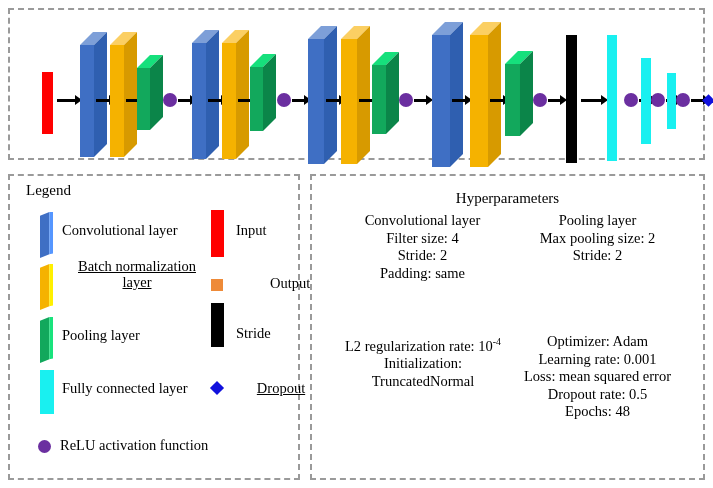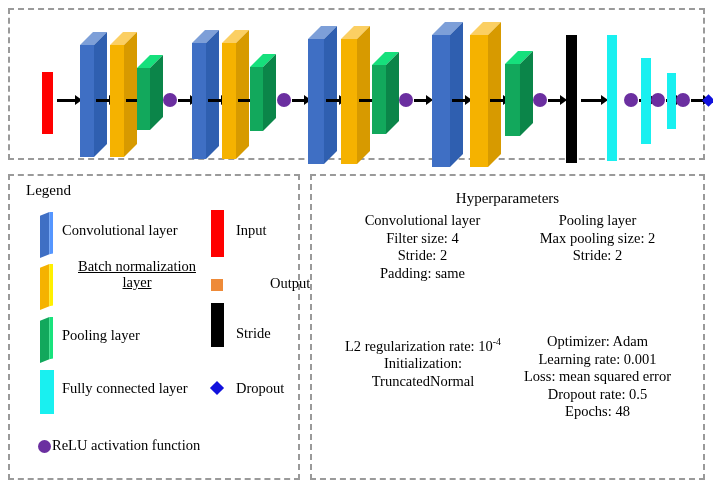--- a/index.html
+++ b/index.html
@@ -211,33 +211,33 @@
     <div class="lg-slab" style="left: 40px; top: 317px; width: 13px; height: 46px;">
       <div class="f" style="background: rgb(18, 168, 92); clip-path: polygon(0% 8%, 72% 0%, 72% 92%, 0% 100%);"></div>
       <div class="t" style="background: rgb(18, 168, 92); filter: brightness(1.35); clip-path: polygon(72% 0%, 100% 0%, 100% 90%, 72% 92%);"></div>
     </div>
     <div class="lg-label" style="left: 62px; top: 327px; width: 150px; text-align: left;">Pooling layer</div>
     <div class="lg-item"></div>
     <div style="position: absolute; left: 40px; top: 370px; width: 14px; height: 44px; background: rgb(25, 240, 240);"></div>
     <div class="lg-label" style="left: 62px; top: 380px; width: 170px; text-align: left;">Fully connected layer</div>
     <div class="lg-item"></div>
     <div style="position: absolute; left: 38px; top: 440px; width: 13px; height: 13px; border-radius: 50%; background: rgb(107, 47, 160);"></div>
-    <div class="lg-label" style="left: 52px; top: 437px; width: 220px; text-align: left;">ReLU activation function</div>
+    <div class="lg-label" style="left: 60px; top: 437px; width: 220px; text-align: left;">ReLU activation function</div>
     <div class="lg-item"></div>
     <div style="position: absolute; left: 211px; top: 210px; width: 13px; height: 47px; background: rgb(255, 0, 0);"></div>
     <div class="lg-label" style="left: 236px; top: 222px; width: 90px; text-align: left;">Input</div>
     <div class="lg-item"></div>
     <div style="position: absolute; left: 211px; top: 279px; width: 12px; height: 12px; background: rgb(238, 138, 56);"></div>
     <div class="lg-label" style="left: 232px; top: 275px; width: 90px; text-align: left; margin-left: 38px;">Output</div>
     <div class="lg-item"></div>
     <div style="position: absolute; left: 211px; top: 303px; width: 13px; height: 44px; background: rgb(0, 0, 0);"></div>
     <div class="lg-label" style="left: 236px; top: 325px; width: 90px; text-align: left;">Stride</div>
     <div class="lg-item"></div>
     <div style="position: absolute; left: 212px; top: 383px; width: 10px; height: 10px; background: rgb(17, 17, 221); transform: rotate(45deg);"></div>
-    <div class="lg-label" style="left: 236px; top: 380px; width: 90px; text-align: left;">Dropout</div>
+    <div class="lg-label" style="left: 236px; top: 380px; width: 90px; text-align: center; text-decoration: underline;">Dropout</div>
   </div>
 
 <div class="panel" id="hyper-panel"></div>
 <div id="hyper-title">Hyperparameters</div>
 
 <div class="hp-col" id="hp-conv" style="left: 330px; top: 212px; width: 185px;">
     <div class="hp-line">Convolutional layer</div>
     <div class="hp-line">Filter size: 4</div>
     <div class="hp-line">Stride: 2</div>
     <div class="hp-line">Padding: same</div>

